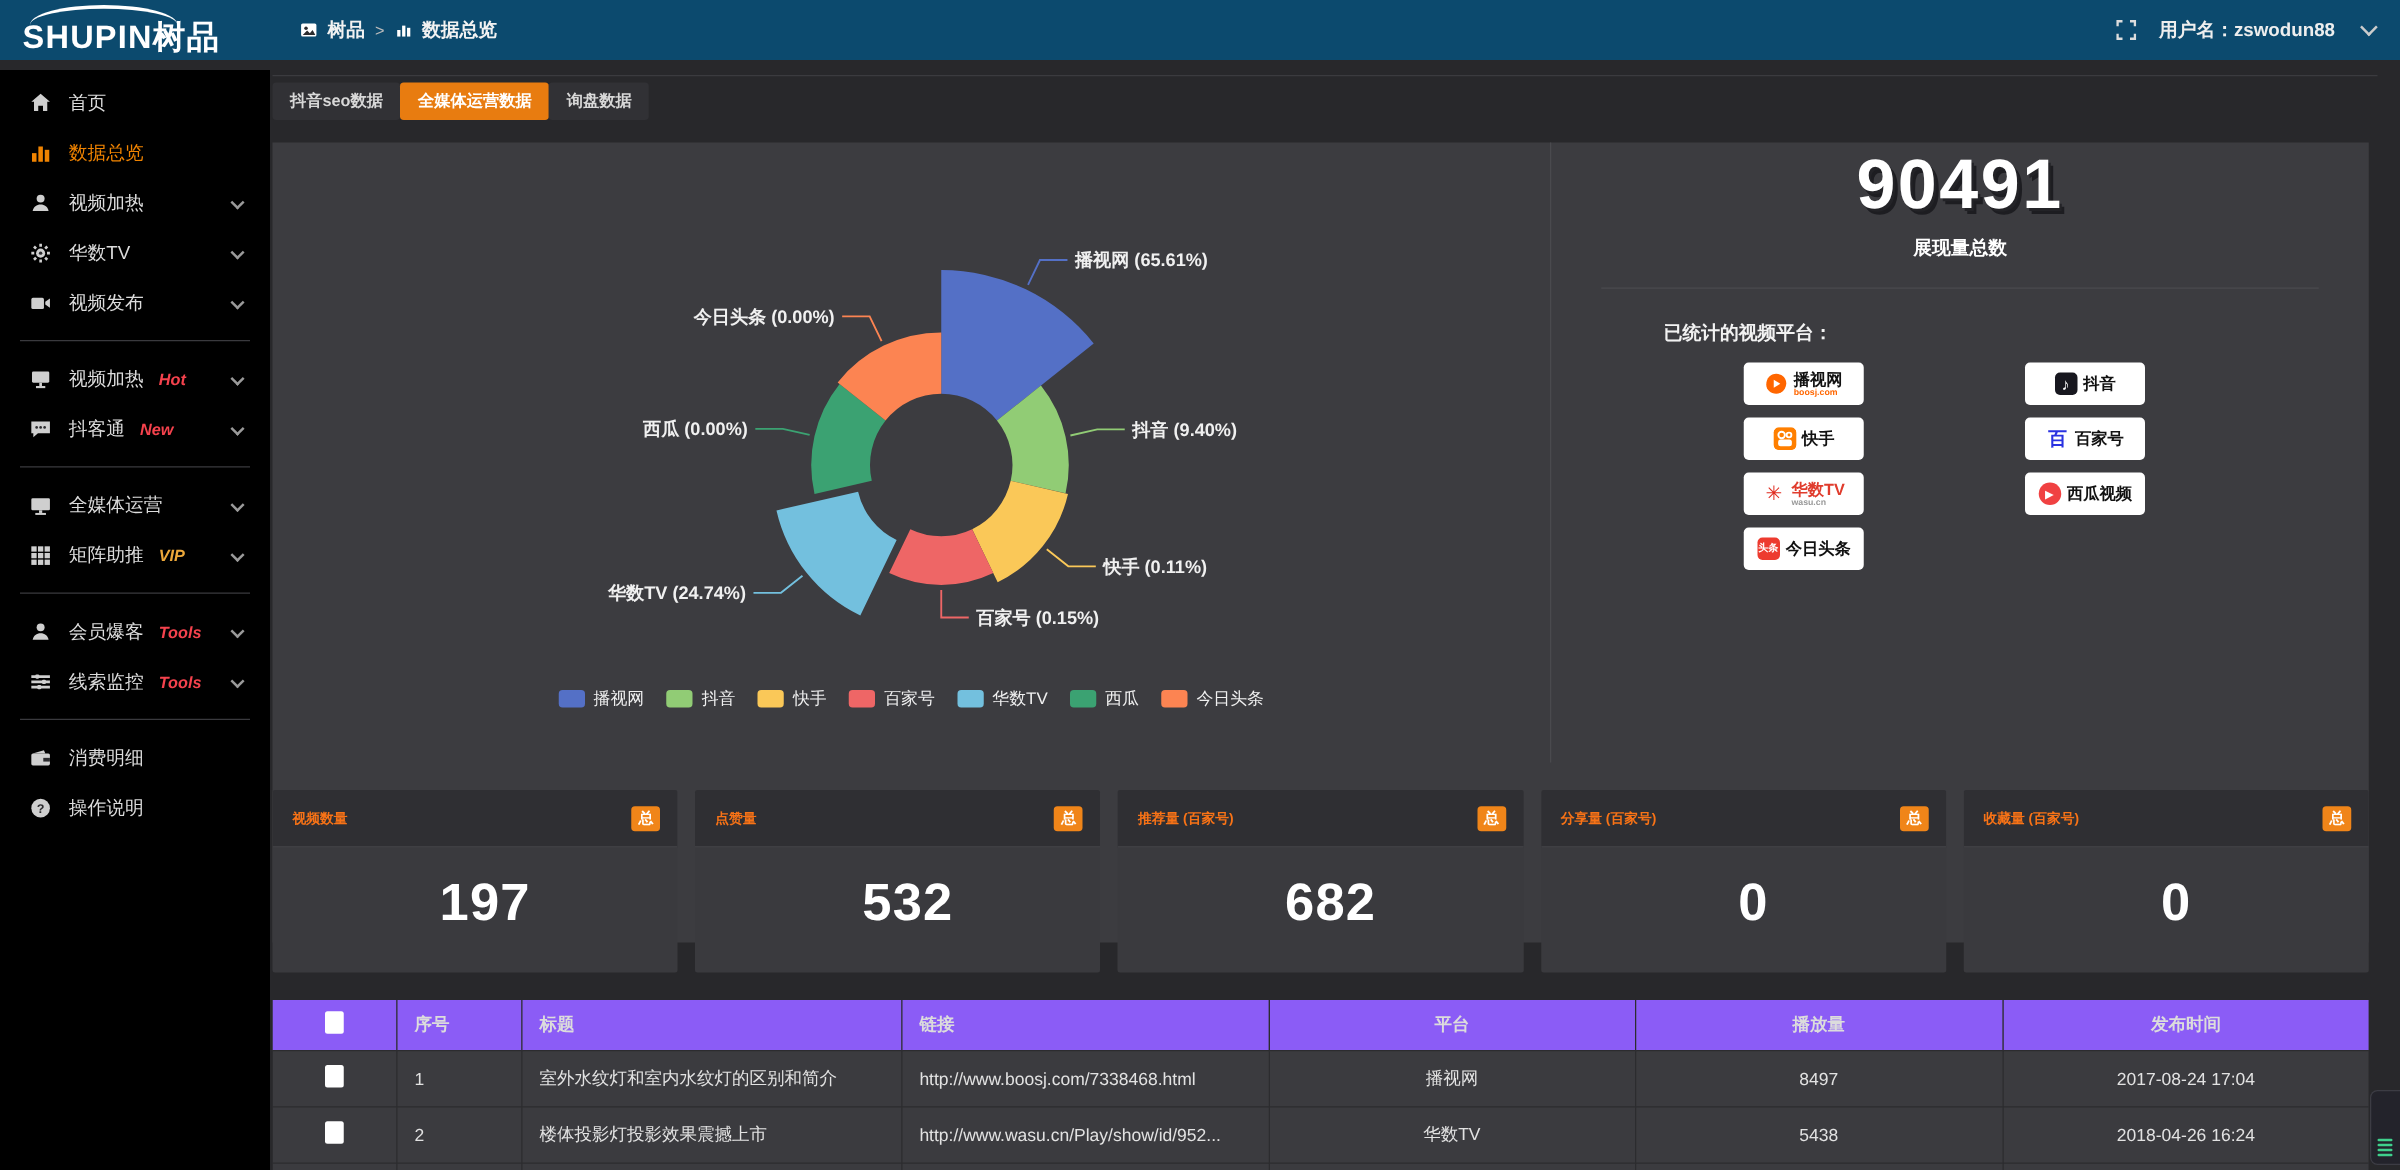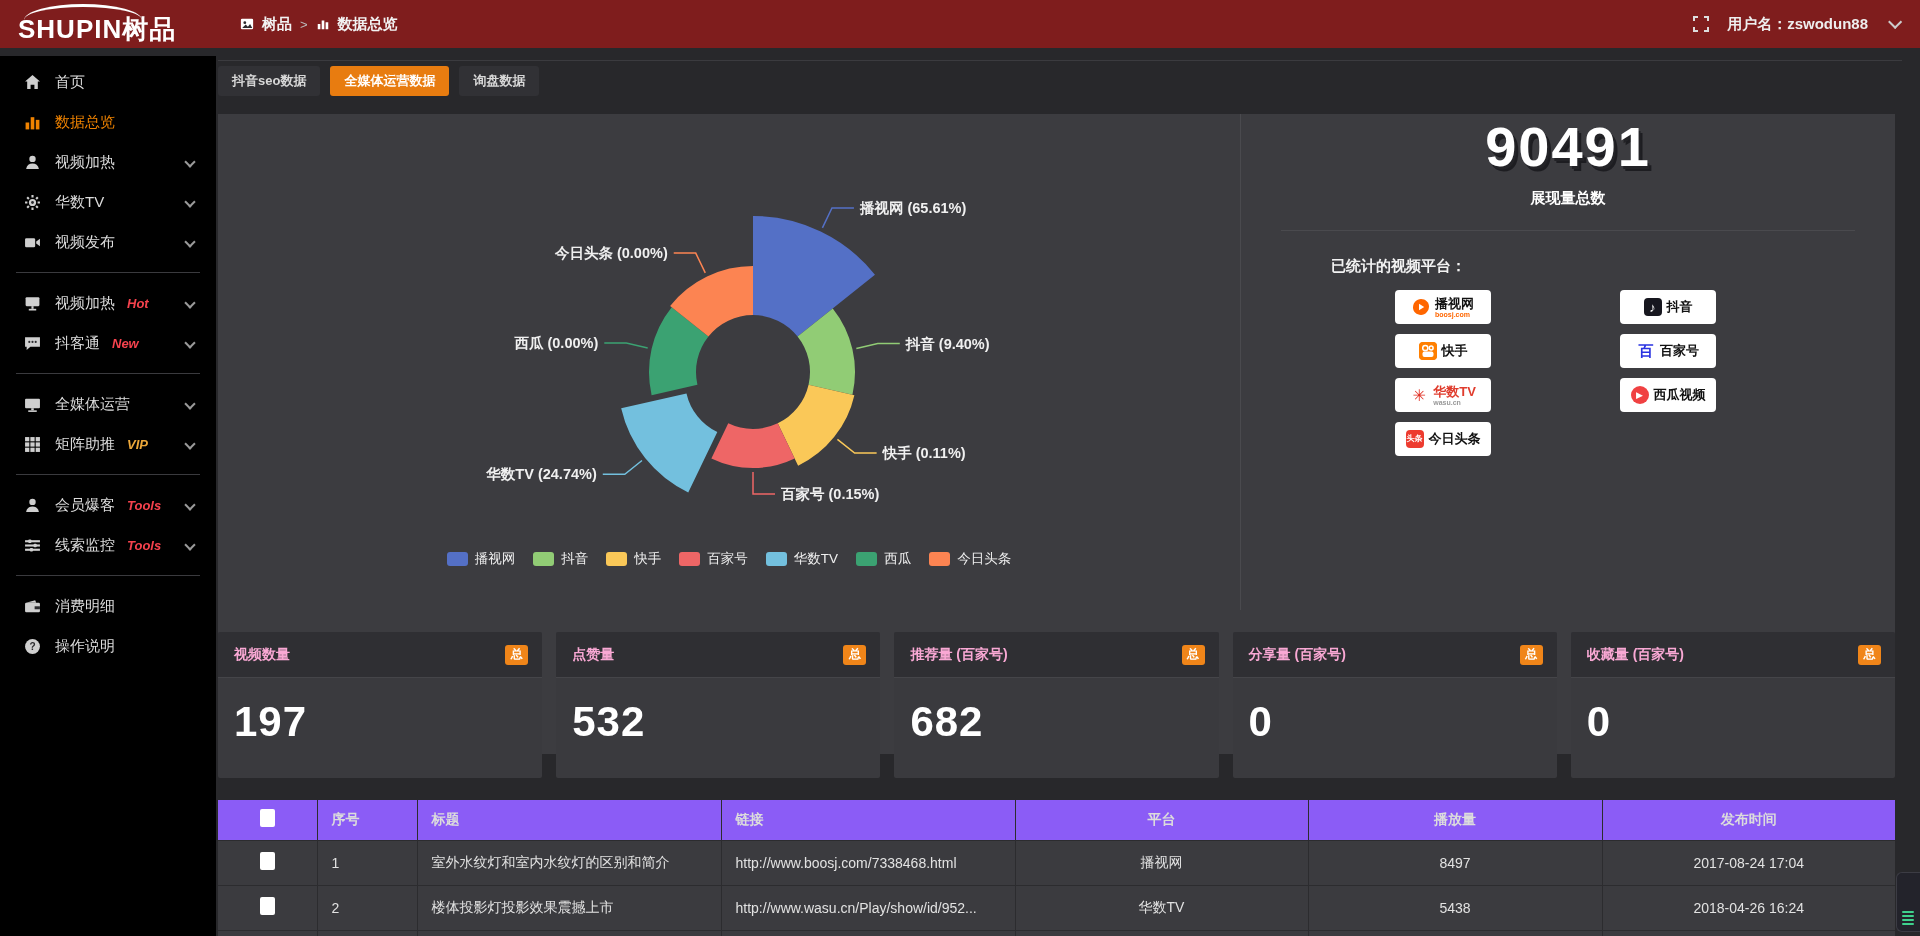--- a/index.html
+++ b/index.html
@@ -1,20 +1,20 @@
 <!DOCTYPE html>
 <html><head>
 <meta charset="utf-8">
 <style>
   * { margin:0; padding:0; box-sizing:border-box; }
   html,body { width:1920px; height:936px; overflow:hidden; background:#28282b;
     font-family:"Liberation Sans","DejaVu Sans",sans-serif; }
 
   
-  .topbar { position:absolute; left:0; top:0; width:1920px; height:48px; background:#7f1d1d; z-index:5; }
+  .topbar { position:absolute; left:0; top:0; width:1920px; height:48px; background:#0c4a6e; z-index:5; }
   .logo { position:absolute; left:18px; top:4px; width:190px; height:40px; color:#fff; cursor:pointer; }
   .logo-arc { position:absolute; left:6px; top:0px; width:118px; height:16px;
     border-top:3px solid #fff; border-radius:50% 50% 0 0 / 100% 100% 0 0; }
   .logo-text { position:absolute; left:0; top:8px; font-size:26px; font-weight:800; letter-spacing:1px; white-space:nowrap; }
   .logo-cn { font-weight:800; }
   .breadcrumb { position:absolute; left:240px; top:0; height:48px; display:flex; align-items:center; gap:8px;
     color:#f2f2f2; font-size:15px; font-weight:700; }
   .bc-sep { color:#bbb; font-size:13px; font-weight:400; }
   .bc-ic { width:14px; height:14px; display:inline-block; }
   .topbar-right { position:absolute; right:22px; top:0; height:48px; display:flex; align-items:center; gap:18px; color:#eee; font-size:15px; }
@@ -31,21 +31,21 @@
   .side-item .lbl { font-weight:500; }
   .side-item.active, .side-item.active .ic { color:#f08300; }
   .side-badge { margin-left:12px; font-size:13px; font-weight:700; font-style:italic; }
   .b-red { color:#f5424d; } .b-gold { color:#eda83a; }
   .side-chev { position:absolute; right:22px; width:8px; height:8px; border-right:2px solid #9a9a9a;
     border-bottom:2px solid #9a9a9a; transform:rotate(45deg); }
   .side-div { height:1px; background:#3a3a3e; margin:10px 16px; }
 
   
   .main-divider { position:absolute; left:218px; top:60px; width:1684px; height:1px; background:#3b3b3f; }
-  .tabs { position:absolute; left:218px; top:66px; display:flex; gap:10px; }
+  .tabs { position:absolute; left:218px; top:66px; display:flex; }
   .tab { height:30px; padding:0 14px; display:flex; align-items:center; background:#313135; color:#d8d8d8;
     font-size:13px; font-weight:700; border-radius:3px; cursor:pointer; }
   .tab.active { background:#e87c10; color:#fff; }
 
   
   .chart-panel { position:absolute; left:218px; top:114px; width:1677px; height:640px; background:#3c3c40; }
   .pie-area { position:absolute; left:0; top:0; width:1022px; height:496px; }
   .legend { position:absolute; left:0; bottom:42px; width:1022px; display:flex; justify-content:center; gap:18px; }
   .lg-item { display:flex; align-items:center; gap:7px; color:#f0f0f0; font-size:13.5px; cursor:pointer; }
   .lg-swatch { width:21px; height:14px; border-radius:3px; display:inline-block; }
@@ -69,24 +69,24 @@
   .lg-wasu { color:#e02c20; font-size:16px; background:transparent; }
   .lg-xigua { background:#f04142; border-radius:50%; color:#fff; font-size:9px; }
   .lg-tou { background:#ed3b2f; color:#fff; font-size:8px; font-weight:800; line-height:1.1; text-align:center; }
   .name-wasu { color:#e03c2d; }
 
   
   .cards-row { position:absolute; left:218px; top:632px; width:1677px; height:146px; display:flex; gap:14px; }
   .stat-card { flex:1; background:#3a3a3e; border-radius:2px; overflow:hidden; }
   .stat-head { height:46px; background:#2f2f33; border-bottom:1px solid #454549; display:flex; align-items:center;
     justify-content:space-between; padding:0 14px 0 16px; }
-  .stat-label { color:#f9a8d4; font-size:14px; font-weight:600; }
+  .stat-label { color:#f97316; font-size:11px; font-weight:600; }
   .badge-total { background:#f08519; color:#fff; font-size:12px; font-weight:700; border-radius:3px;
     width:23px; height:20px; display:flex; align-items:center; justify-content:center; cursor:pointer; }
-  .stat-value { color:#fff; font-size:42px; font-weight:700; margin:20px 0 0 16px; letter-spacing:1px; }
+  .stat-value { color:#fff; font-size:42px; font-weight:700; margin:20px 0 0 16px; letter-spacing:1px;text-align:center; }
 
   
   .table-wrap { position:absolute; left:218px; top:800px; width:1677px; height:136px; overflow:hidden; }
   table.data { width:100%; border-collapse:collapse; table-layout:fixed; background:#3b3b3f; }
   .data th { background:#8b5cf6; height:40px; color:#dcdcdc; font-size:14px; font-weight:600; }
   .data td { height:45px; color:#e2e2e2; font-size:14px; }
   .data th, .data td { border-right:1px solid #2c2c2f; border-bottom:1px solid #2c2c2f; padding:0 14px; }
   .data th:last-child, .data td:last-child { border-right:none; }
   .col-l { text-align:left; } .col-c { text-align:center; }
   .t-orange { color:#ef7d30; cursor:pointer; }

